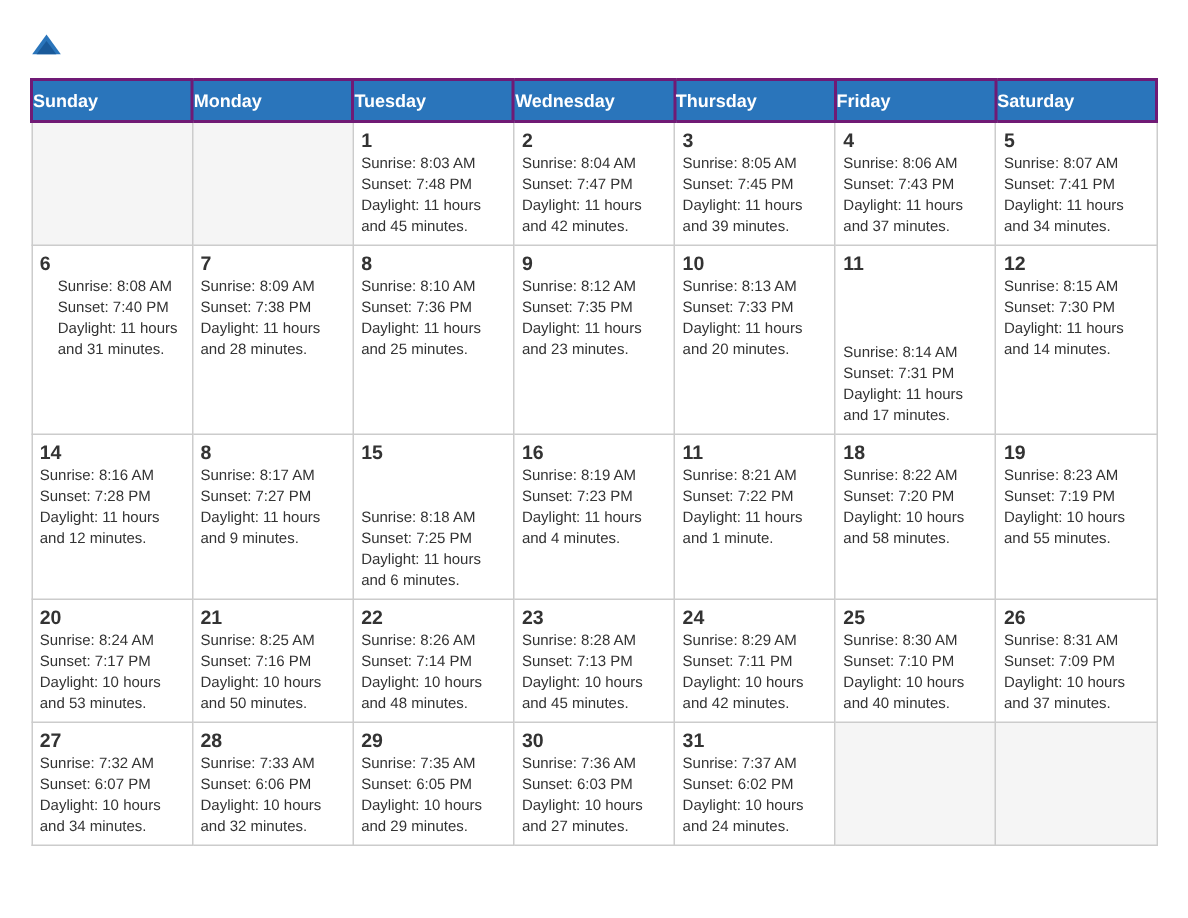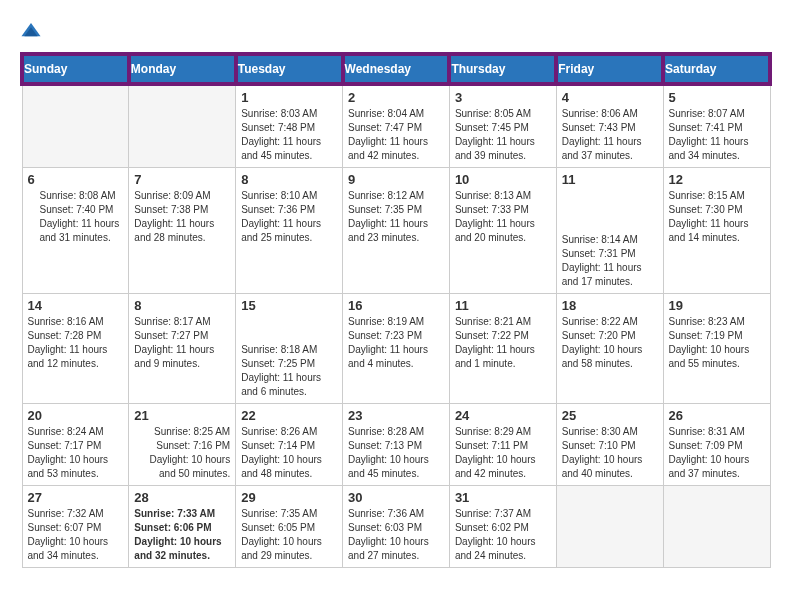--- a/index.html
+++ b/index.html
@@ -43,21 +43,21 @@
       border-collapse: collapse;
       table-layout: fixed;
     }
     th {
       background-color: #2a75bb;
       color: #fff;
       font-size: 12px;
       font-weight: bold;
       padding: 6px 0;
       text-align: left;
-      border: 4px solid #701a75;
+      border: 2px solid #701a75;
     }
     td {
       border: 1px solid #ccc;
       vertical-align: top;
       padding: 4px 5px;
       font-size: 10.5px;
       color: #333;
       height: 82px;
       background: #fff;
     }
@@ -233,21 +233,21 @@
       </tr>
       <tr>
         <td>
           <span class="day-number">20</span>
           <div class="cell-text" style="white-space: pre-line;">Sunrise: 8:24 AM
 Sunset: 7:17 PM
 Daylight: 10 hours and 53 minutes.</div>
         </td>
         <td>
           <span class="day-number">21</span>
-          <div class="cell-text" style="white-space: pre-line; text-align: right;">Sunrise: 8:25 AM
+          <div class="cell-text" style="white-space: pre-line;">Sunrise: 8:25 AM
 Sunset: 7:16 PM
 Daylight: 10 hours and 50 minutes.</div>
         </td>
         <td>
           <span class="day-number">22</span>
           <div class="cell-text" style="white-space: pre-line;">Sunrise: 8:26 AM
 Sunset: 7:14 PM
 Daylight: 10 hours and 48 minutes.</div>
         </td>
         <td>
@@ -277,21 +277,21 @@
       </tr>
       <tr>
         <td>
           <span class="day-number">27</span>
           <div class="cell-text" style="white-space: pre-line;">Sunrise: 7:32 AM
 Sunset: 6:07 PM
 Daylight: 10 hours and 34 minutes.</div>
         </td>
         <td>
           <span class="day-number">28</span>
-          <div class="cell-text" style="white-space: pre-line; font-weight: bold;">Sunrise: 7:33 AM
+          <div class="cell-text" style="white-space: pre-line;">Sunrise: 7:33 AM
 Sunset: 6:06 PM
 Daylight: 10 hours and 32 minutes.</div>
         </td>
         <td>
           <span class="day-number">29</span>
           <div class="cell-text" style="white-space: pre-line;">Sunrise: 7:35 AM
 Sunset: 6:05 PM
 Daylight: 10 hours and 29 minutes.</div>
         </td>
         <td>

